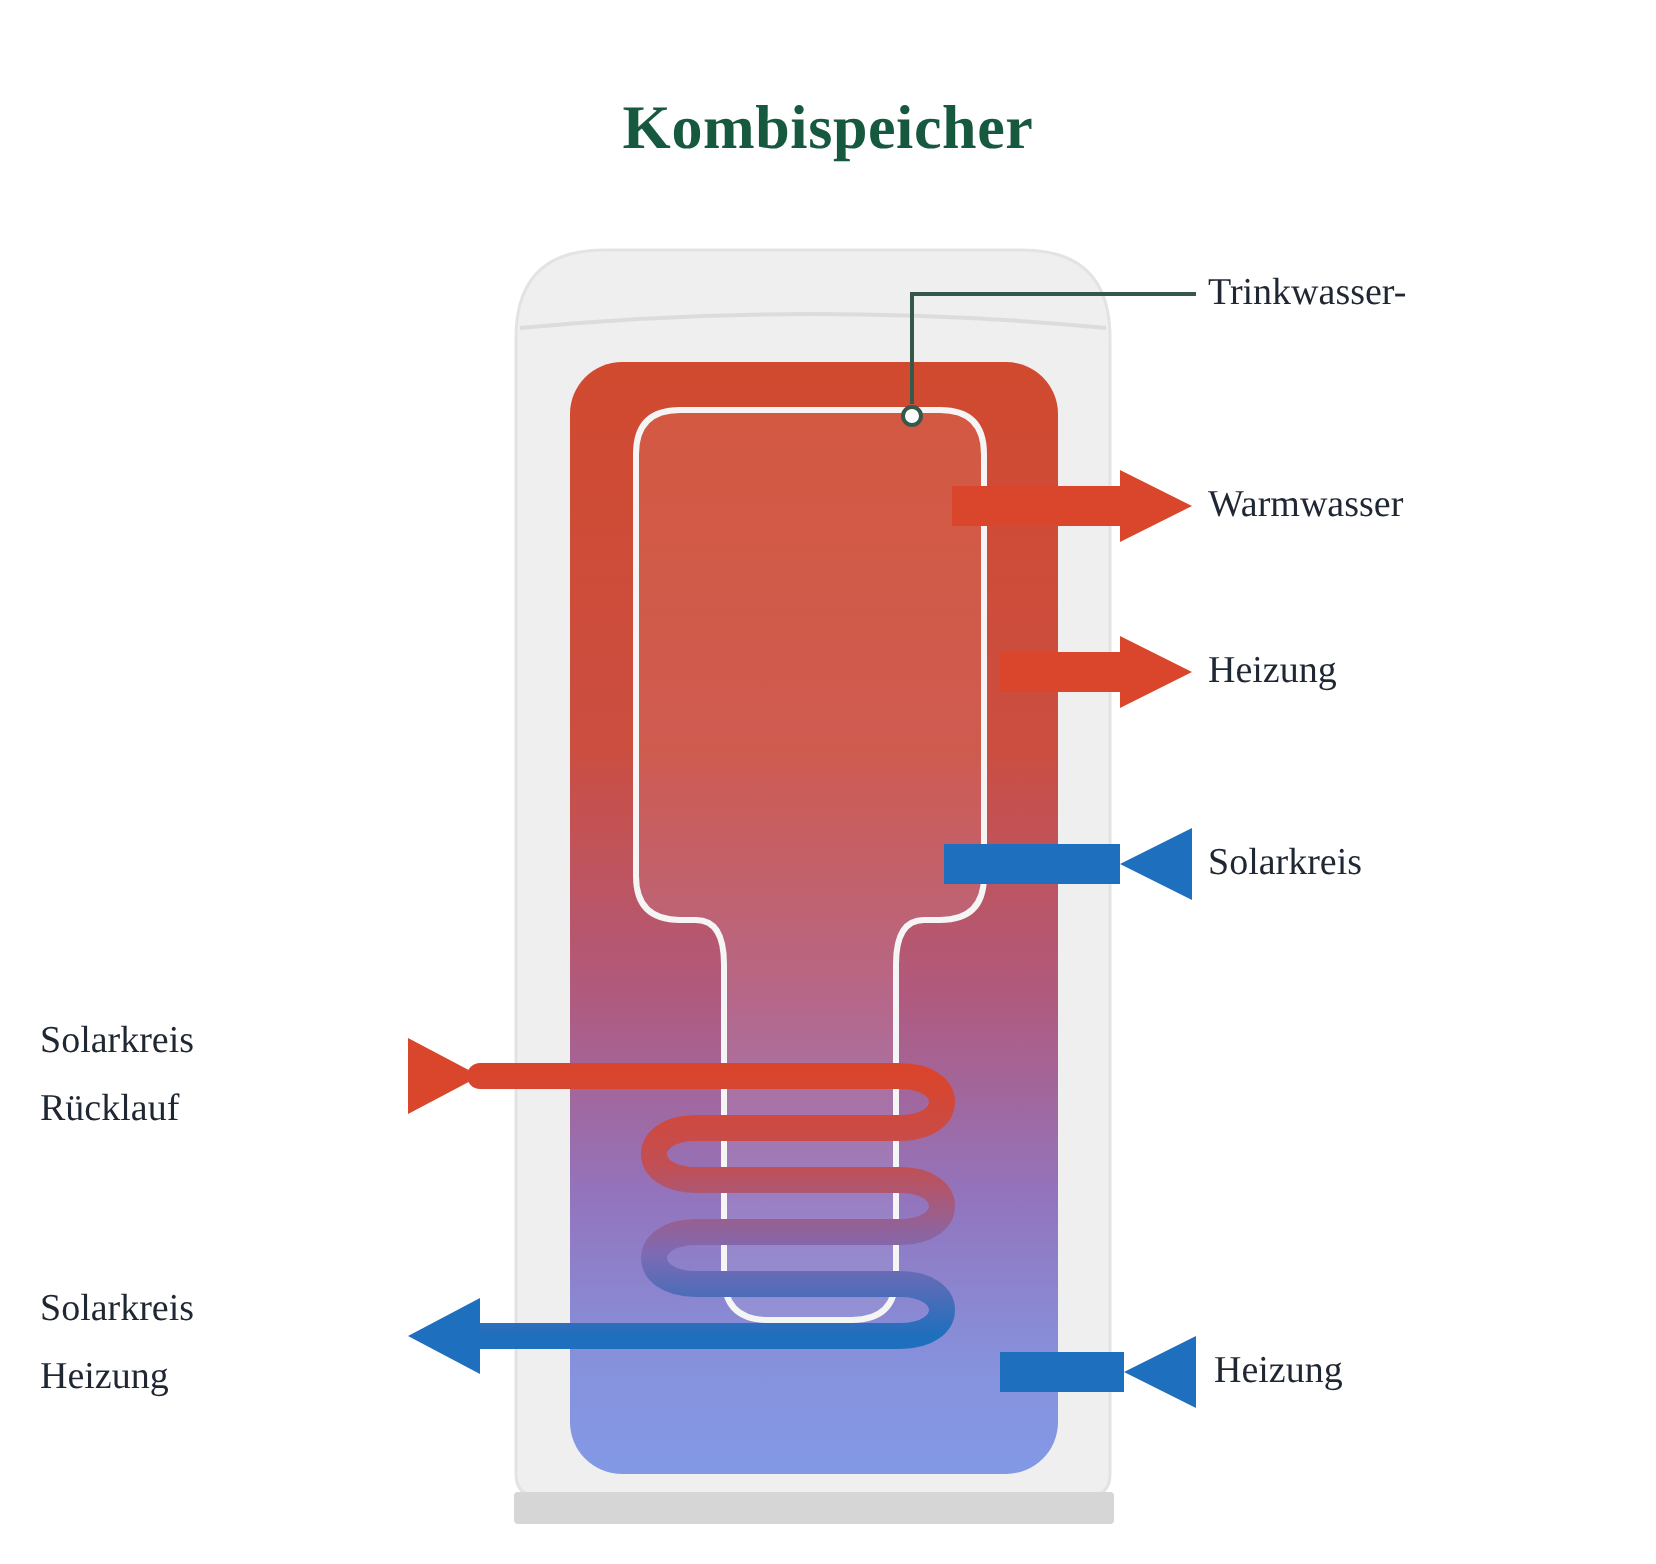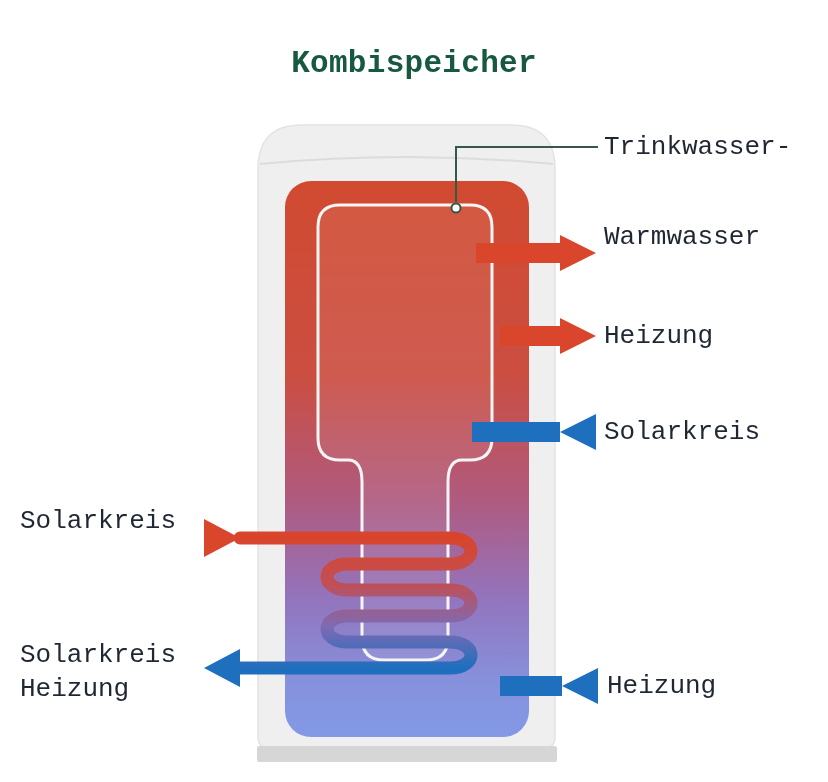--- a/index.html
+++ b/index.html
@@ -1,33 +1,33 @@
 <!DOCTYPE html>
 <html><head>
 <meta charset="utf-8">
 <style>
   html,body{margin:0;padding:0;background:#ffffff;}
   .stage{
     position:relative;width:828px;height:782px;background:#ffffff;
-    font-family:Liberation Mono, monospace;overflow:hidden;
+    font-family:Liberation Serif, serif;overflow:hidden;
   }
   .stage svg{position:absolute;left:0;top:0;}
   .title{
     position:absolute;top:46px;left:0;right:0;margin:0;
     text-align:center;font-size:31px;font-weight:700;color:#17593f;
     letter-spacing:.3px;
   }
   .lbl{
-    position:absolute;font-size:26px;line-height:34px;color:#1f2733;
+    position:absolute;font-size:19px;line-height:34px;color:#1f2733;
     white-space:nowrap;
   }
   .lbl-right{left:604px;}
   .lbl-block-left{text-align:left;}
   .cl-ts{left:604px;top:130px;}
-  .cl-warm{top:220px;}
+  .cl-warm{top:236px;}
   .cl-heiz-top{top:319px;}
   .cl-trink{top:415px;}
   .cl-heiz-bot{left:607px;top:669px;}
   .cl-rueck{left:20px;width:166px;top:504px;}
   .cl-vor{left:20px;width:160px;top:638px;}
 </style>
 </head>
 <body>
 
 <div class="stage">
@@ -95,20 +95,21 @@
   <div class="lbl lbl-right cl-warm">Warmwasser</div>
 
   <div class="lbl lbl-right cl-heiz-top">Heizung</div>
 
   <div class="lbl lbl-right cl-trink">Solarkreis</div>
 
   <div class="lbl cl-heiz-bot">Heizung</div>
 
   <div class="lbl lbl-block-left cl-rueck">
     <div>Solarkreis</div>
+    <div>Rücklauf</div>
   </div>
 
   <div class="lbl lbl-block-left cl-vor">
     <div>Solarkreis</div>
     <div>Heizung</div>
   </div>
 
 </div>
 
 </body></html>

